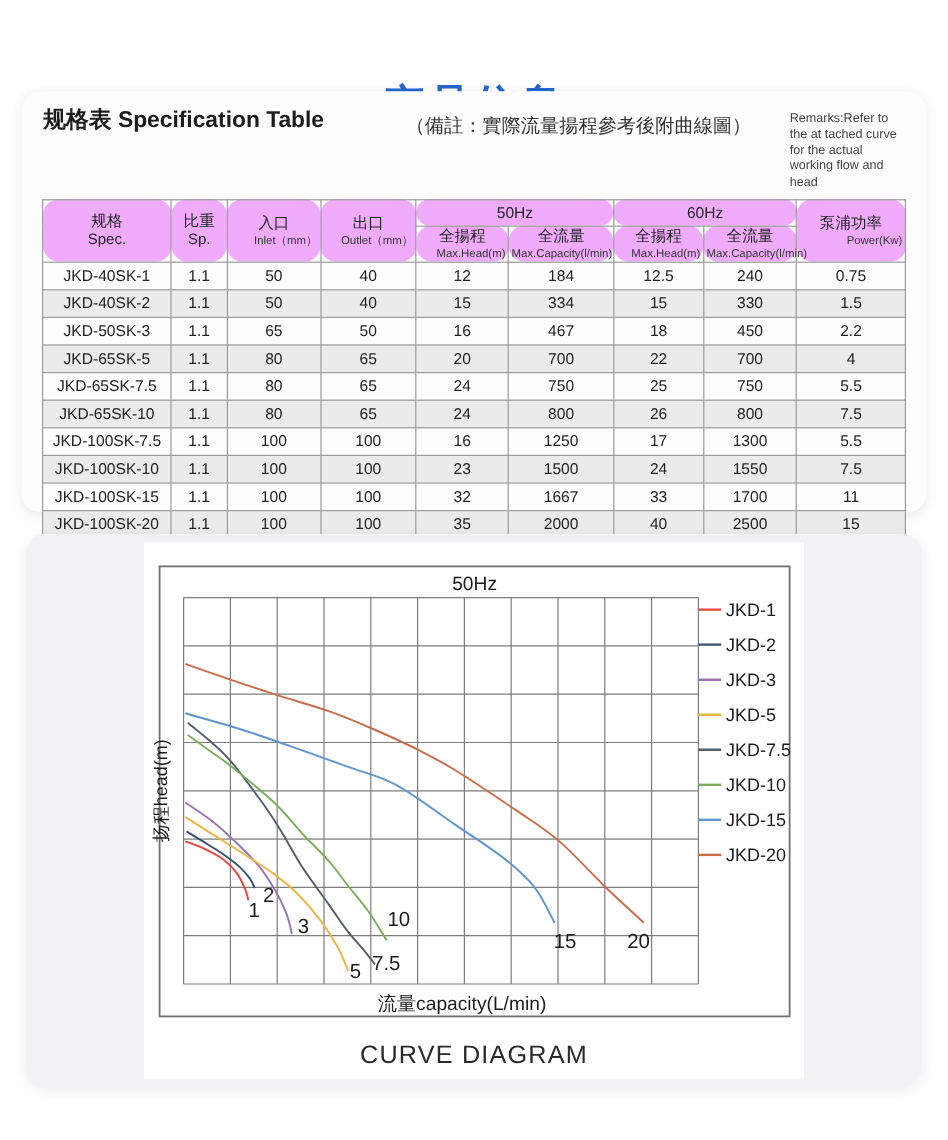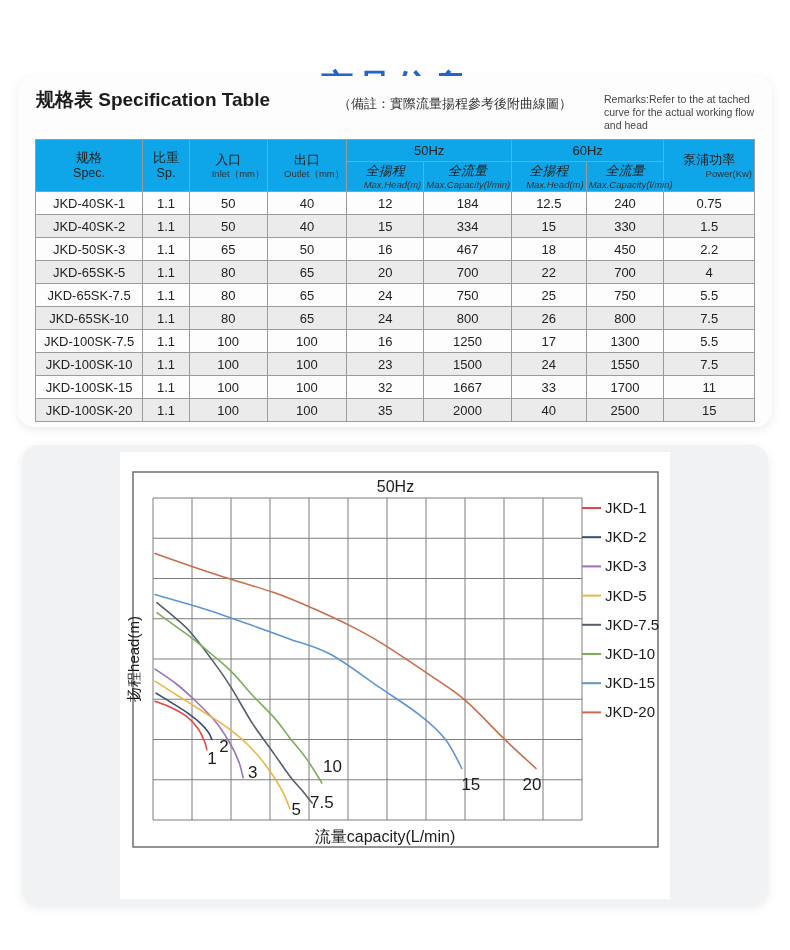--- a/index.html
+++ b/index.html
@@ -14,31 +14,31 @@
   }
 
   
   .card { border-radius:16px; box-shadow:0 3px 10px rgba(60,70,90,0.10); }
   .spec-card {
     position:absolute; left:18px; top:76px; width:754px; height:351px;
     background:#fdfdfe; padding:11px 16px 0 16px;
   }
   .spec-head { display:flex; align-items:flex-start; margin-bottom:7px;gap:24px; }
   .spec-heading { font-size:19px; font-weight:bold; color:#1c1c1c; white-space:nowrap; margin-left:2px; }
-  .spec-remark-cn { font-size:13px; color:#333; margin:8px 8px 0 44px; white-space:nowrap; }
+  .spec-remark-cn { font-size:16px; color:#333; margin:8px 8px 0 44px; white-space:nowrap; }
   .spec-remark-en { font-size:10.5px; color:#444; width:208px; line-height:1.25; margin-top:6px; margin-left:auto; }
 
   table.spec { border-collapse:collapse; width:720px; margin:0 auto; table-layout:fixed; }
   table.spec th, table.spec td {
     border:1px solid #9b9b9b; text-align:center; vertical-align:middle;
     color:#222; font-weight:normal; padding:0 2px;
   }
-  table.spec thead th { background:#0ea5e9; }
+  table.spec thead th { background:#f0abfc;border-radius:13px; }
   table.spec thead tr.hz-row th { height:22px; font-size:13px; }
-  table.spec thead tr.sub-row th { height:30px;font-style:italic; }
+  table.spec thead tr.sub-row th { height:30px; }
   .h-cn { font-size:13px; line-height:1.25; }
   .h-sub-big { font-size:12.5px; line-height:1.25; }
   .h-sub { font-size:9.5px; line-height:1.2; color:#333;text-align:right; }
   table.spec tbody td { height:23px; font-size:13px; }
   table.spec tbody tr:nth-child(even) td { background:#ebebeb; }
 
   
   .curve-card {
     position:absolute; left:22px; top:445px; width:746px; height:460px;
     background:#f1f2f4;
@@ -291,16 +291,17 @@
           <text x="485" y="148.6" font-size="15" font-family="&quot;Liberation Sans&quot;, sans-serif" fill="#1c1c1c" text-anchor="start">JKD-5</text>
           <line x1="462" y1="172.8" x2="481" y2="172.8" stroke="#535f6d" stroke-width="2"></line>
           <text x="485" y="177.8" font-size="15" font-family="&quot;Liberation Sans&quot;, sans-serif" fill="#1c1c1c" text-anchor="start">JKD-7.5</text>
           <line x1="462" y1="202" x2="481" y2="202" stroke="#7dad5c" stroke-width="2"></line>
           <text x="485" y="207" font-size="15" font-family="&quot;Liberation Sans&quot;, sans-serif" fill="#1c1c1c" text-anchor="start">JKD-10</text>
           <line x1="462" y1="231.2" x2="481" y2="231.2" stroke="#5f95cf" stroke-width="2"></line>
           <text x="485" y="236.2" font-size="15" font-family="&quot;Liberation Sans&quot;, sans-serif" fill="#1c1c1c" text-anchor="start">JKD-15</text>
           <line x1="462" y1="260.4" x2="481" y2="260.4" stroke="#c96c49" stroke-width="2"></line>
           <text x="485" y="265.4" font-size="15" font-family="&quot;Liberation Sans&quot;, sans-serif" fill="#1c1c1c" text-anchor="start">JKD-20</text>
         </svg>
+      <div class="chart-caption">CURVE DIAGRAM</div>
     </div>
   </div>
 
 </div>
 
 </body></html>

